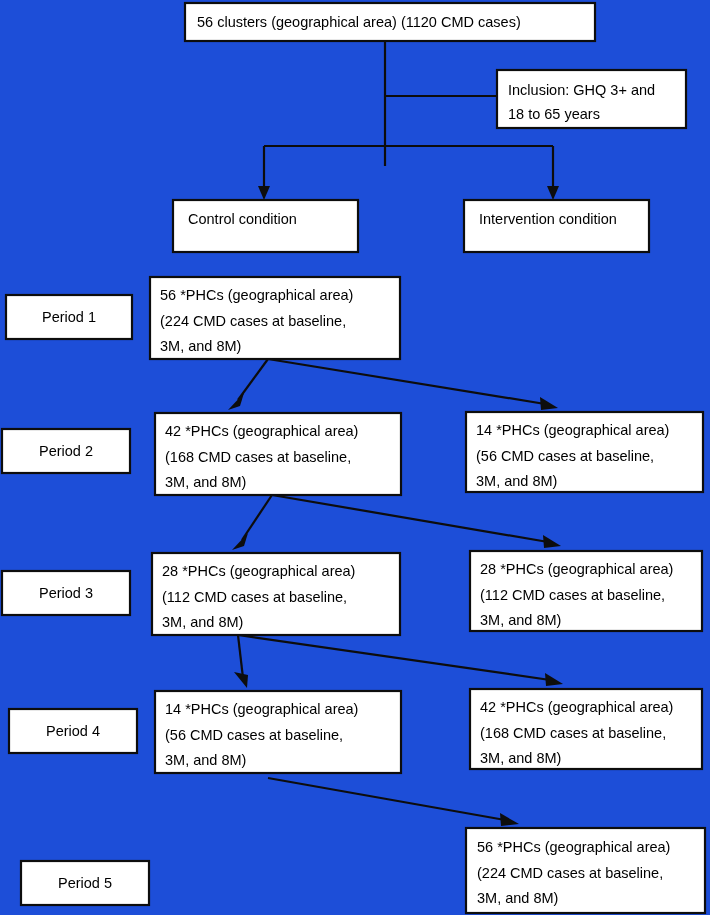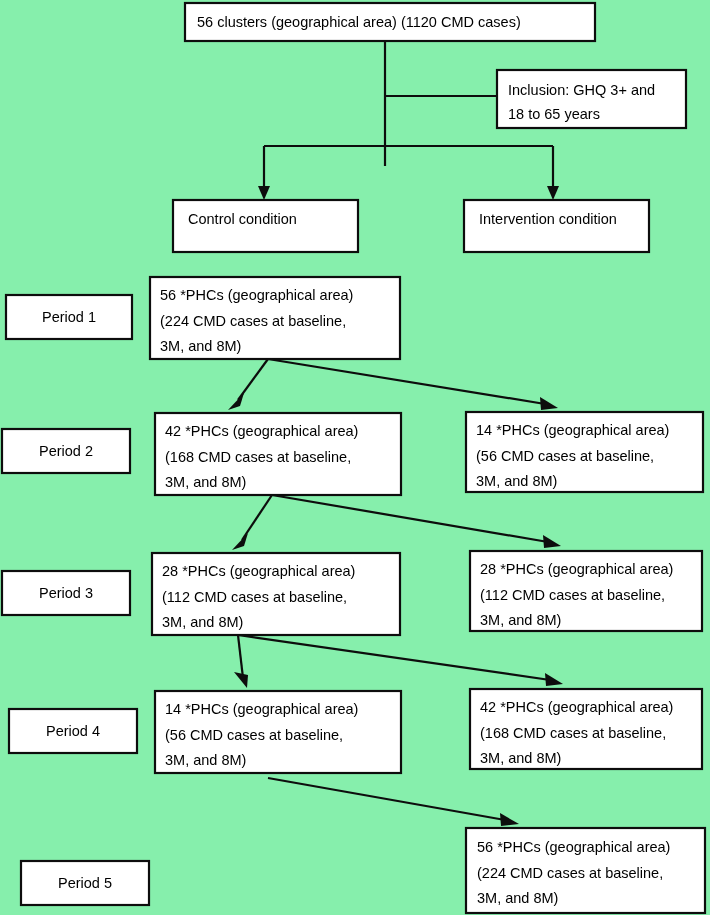--- a/index.html
+++ b/index.html
@@ -11,21 +11,21 @@
   body {
     width: 710px;
     height: 915px;
     font-family: "Liberation Sans", sans-serif;
     overflow: hidden;
   }
   #diagram-root {
     position: relative;
     width: 710px;
     height: 915px;
-    background: #86efac;
+    background: #1d4ed8;
     text-decoration: underline;
   }
   svg#flow-svg {
     position: absolute;
     top: 0;
     left: 0;
     width: 710px;
     height: 915px;
     display: block;
   }

